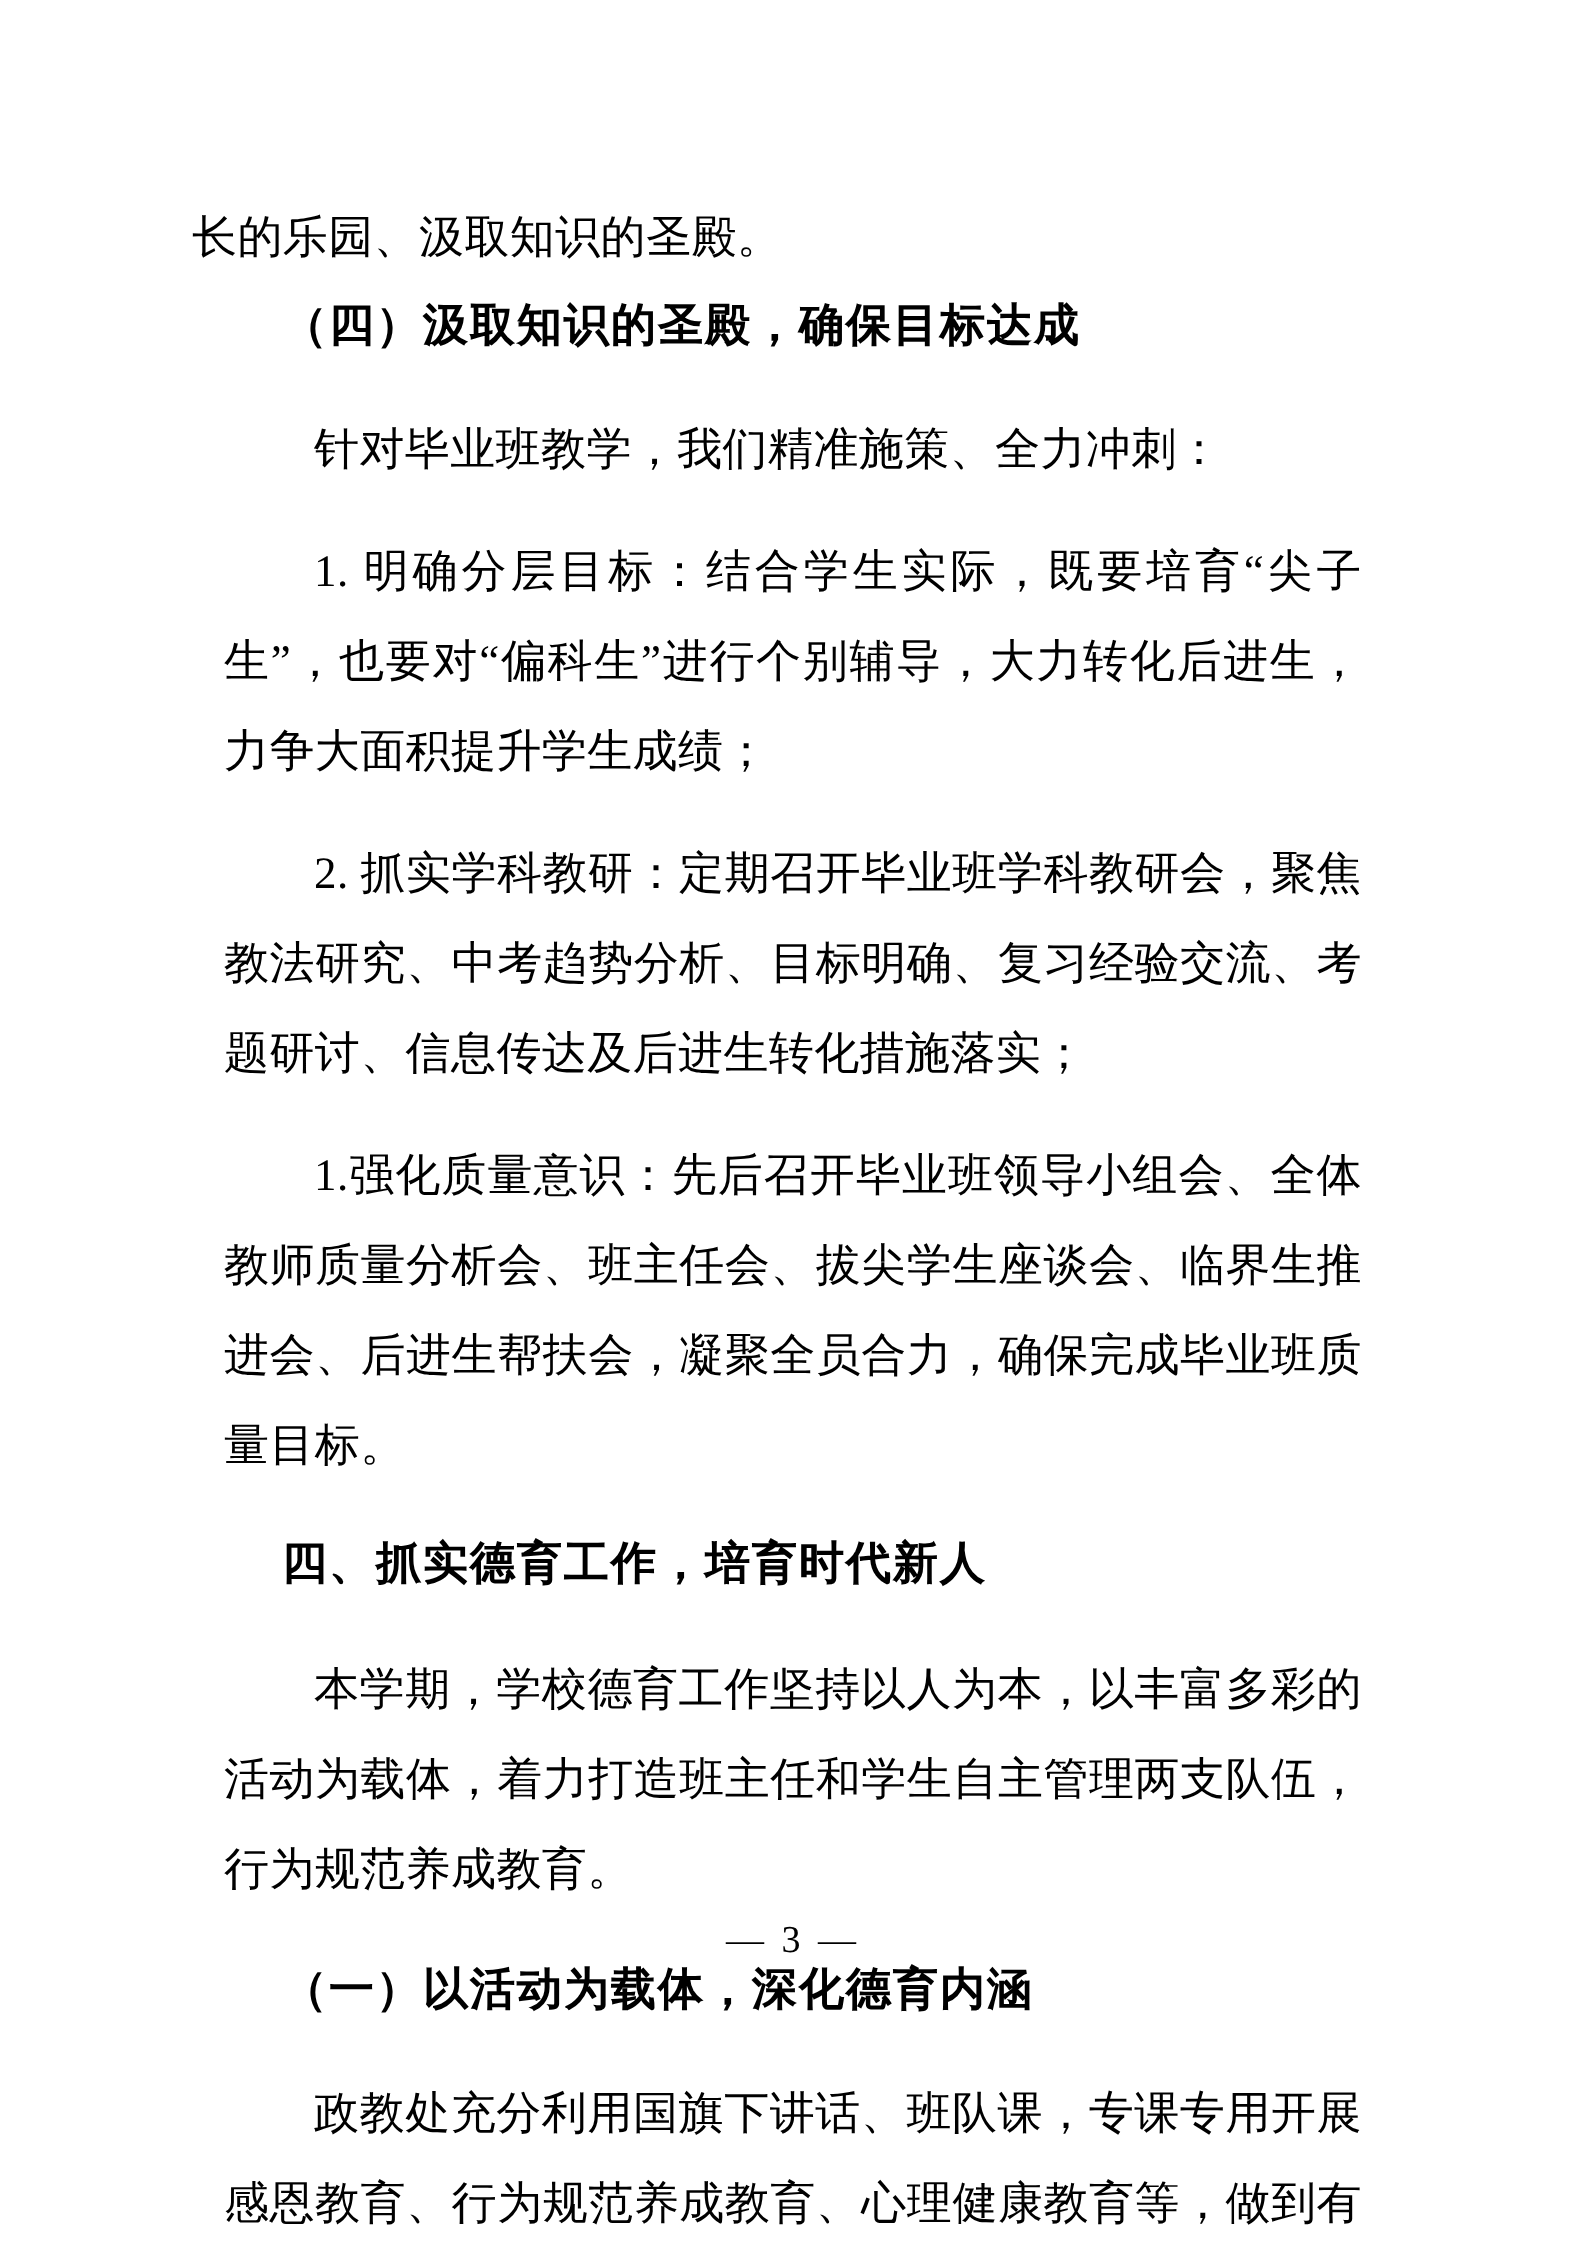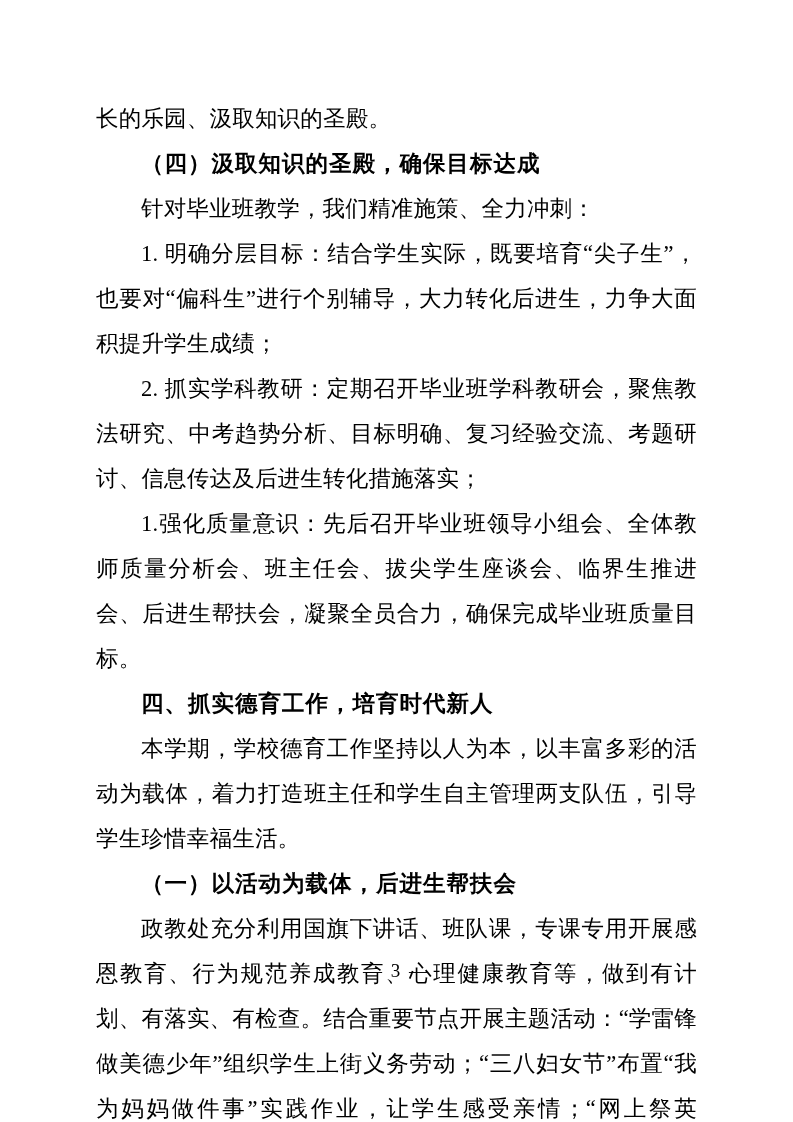--- a/index.html
+++ b/index.html
@@ -25,35 +25,35 @@
     padding: 96px 96px 60px 96px;
   }
   .doc-body {
     font-size: 22.5px;
     line-height: 45px;
     text-align: justify;
     text-justify: inter-ideograph;
     letter-spacing: 0.2px;
   }
   .para {
-    margin: 0;
+    margin: 16px;
     text-indent: 2em;
   }
   .heading-2 {
     margin: 0;
     text-indent: 2em;
     font-weight: bold;
     font-family: "DejaVu Serif", "Liberation Serif", serif;
     letter-spacing: 1px;
   }
   .heading-1 {
     margin: 0;
     text-indent: 2em;
     font-weight: bold;
-    font-family: Liberation Sans, sans-serif;
+    font-family: Liberation Mono, monospace;
     letter-spacing: 1px;
   }
   .para-cont {
     margin: 0;
     text-indent: 0;
   }
   .footer {
     position: absolute;
     left: 0;
     right: 0;
@@ -70,18 +70,18 @@
 
 <div class="page">
   <div class="doc-body">
     <p class="para-cont">长的乐园、汲取知识的圣殿。</p>
     <p class="heading-2">（四）汲取知识的圣殿，确保目标达成</p>
     <p class="para">针对毕业班教学，我们精准施策、全力冲刺：</p>
     <p class="para">1. 明确分层目标：结合学生实际，既要培育“尖子生”，也要对“偏科生”进行个别辅导，大力转化后进生，力争大面积提升学生成绩；</p>
     <p class="para">2. 抓实学科教研：定期召开毕业班学科教研会，聚焦教法研究、中考趋势分析、目标明确、复习经验交流、考题研讨、信息传达及后进生转化措施落实；</p>
     <p class="para">1.强化质量意识：先后召开毕业班领导小组会、全体教师质量分析会、班主任会、拔尖学生座谈会、临界生推进会、后进生帮扶会，凝聚全员合力，确保完成毕业班质量目标。</p>
     <p class="heading-1">四、抓实德育工作，培育时代新人</p>
-    <p class="para">本学期，学校德育工作坚持以人为本，以丰富多彩的活动为载体，着力打造班主任和学生自主管理两支队伍，引导学生珍惜幸福生活。</p>
-    <p class="heading-2">（一）以活动为载体，后进生帮扶会</p>
+    <p class="para">本学期，学校德育工作坚持以人为本，以丰富多彩的活动为载体，着力打造班主任和学生自主管理两支队伍，行为规范养成教育。</p>
+    <p class="heading-2">（一）以活动为载体，深化德育内涵</p>
     <p class="para">政教处充分利用国旗下讲话、班队课，专课专用开展感恩教育、行为规范养成教育、心理健康教育等，做到有计划、有落实、有检查。结合重要节点开展主题活动：“学雷锋做美德少年”组织学生上街义务劳动；“三八妇女节”布置“我为妈妈做件事”实践作业，让学生感受亲情；“网上祭英烈”“国庆手抄报”引导学生珍惜幸福生活；此外，还举办了迎新年入队仪式暨才艺展示、“红领巾心向党”“班班有美展”“欢庆六一”等活动，既丰富了学生</p>
   </div>
   <div class="footer">— 3 —</div>
 </div>
 
 </body></html>

